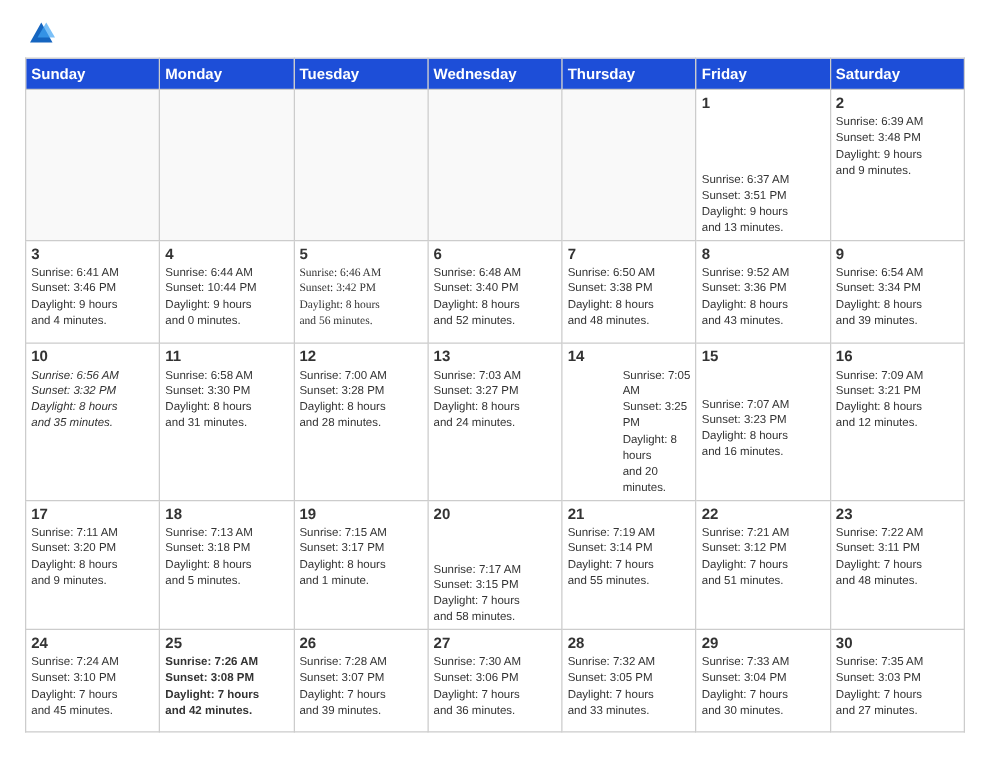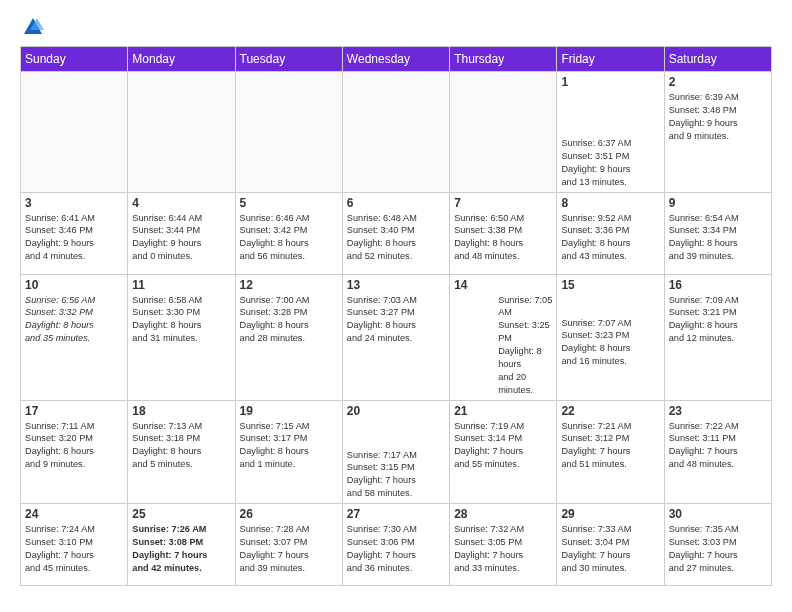--- a/index.html
+++ b/index.html
@@ -49,24 +49,24 @@
     .location {
       font-size: 15px;
       color: #555;
     }
     .calendar {
       width: 100%;
       border-collapse: collapse;
       table-layout: fixed;
     }
     .calendar th {
-      background: #6d28d9;
+      background: #1d4ed8;
       color: #fff;
       font-size: 12px;
-      font-weight: normal;
+      font-weight: bold;
       padding: 5px 4px;
       text-align: left;
       border: 1px solid #ccc;
     }
     .calendar td {
       border: 1px solid #ccc;
       vertical-align: top;
       padding: 3px 4px;
       font-size: 9.5px;
       color: #333;
@@ -148,27 +148,27 @@
           <td>
             <span class="day-num">3</span>
             <div class="day-info" style="white-space: pre-line;">Sunrise: 6:41 AM
 Sunset: 3:46 PM
 Daylight: 9 hours
 and 4 minutes.</div>
           </td>
           <td>
             <span class="day-num">4</span>
             <div class="day-info" style="white-space: pre-line;">Sunrise: 6:44 AM
-Sunset: 3:44 PM
+Sunset: 10:44 PM
 Daylight: 9 hours
 and 0 minutes.</div>
           </td>
           <td>
             <span class="day-num">5</span>
-            <div class="day-info" style="white-space: pre-line;">Sunrise: 6:46 AM
+            <div class="day-info" style="white-space: pre-line; font-family: Liberation Serif, serif;">Sunrise: 6:46 AM
 Sunset: 3:42 PM
 Daylight: 8 hours
 and 56 minutes.</div>
           </td>
           <td>
             <span class="day-num">6</span>
             <div class="day-info" style="white-space: pre-line;">Sunrise: 6:48 AM
 Sunset: 3:40 PM
 Daylight: 8 hours
 and 52 minutes.</div>

